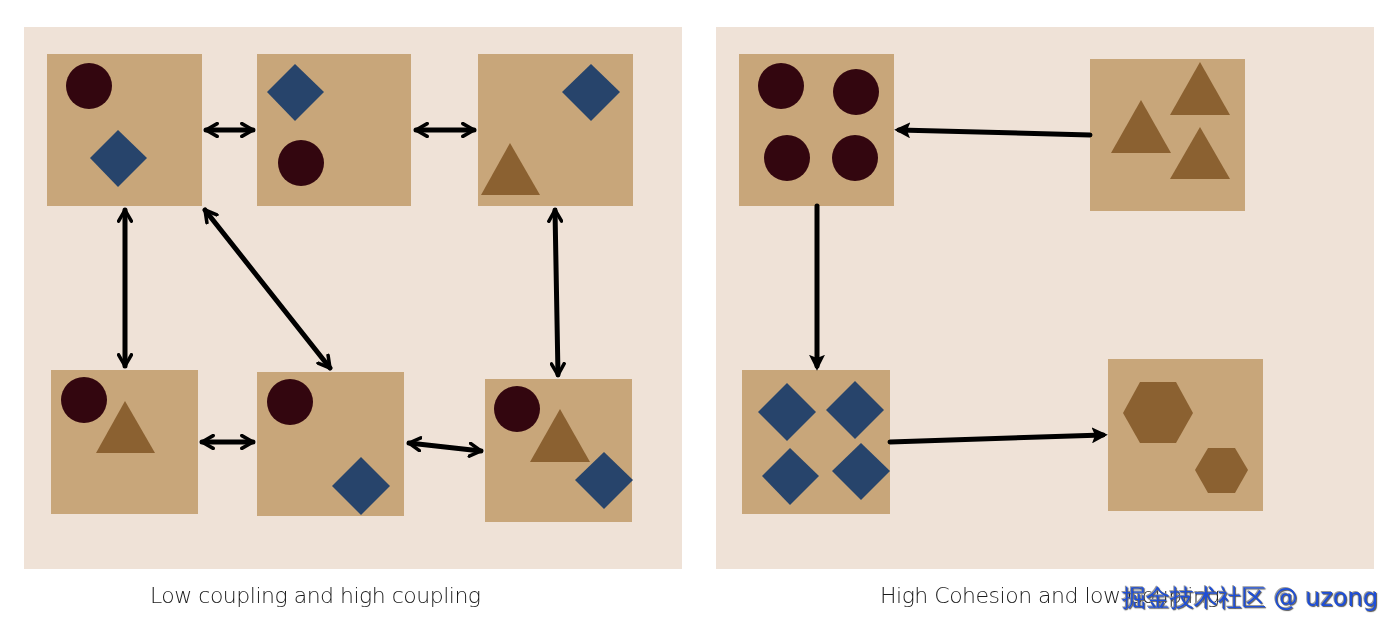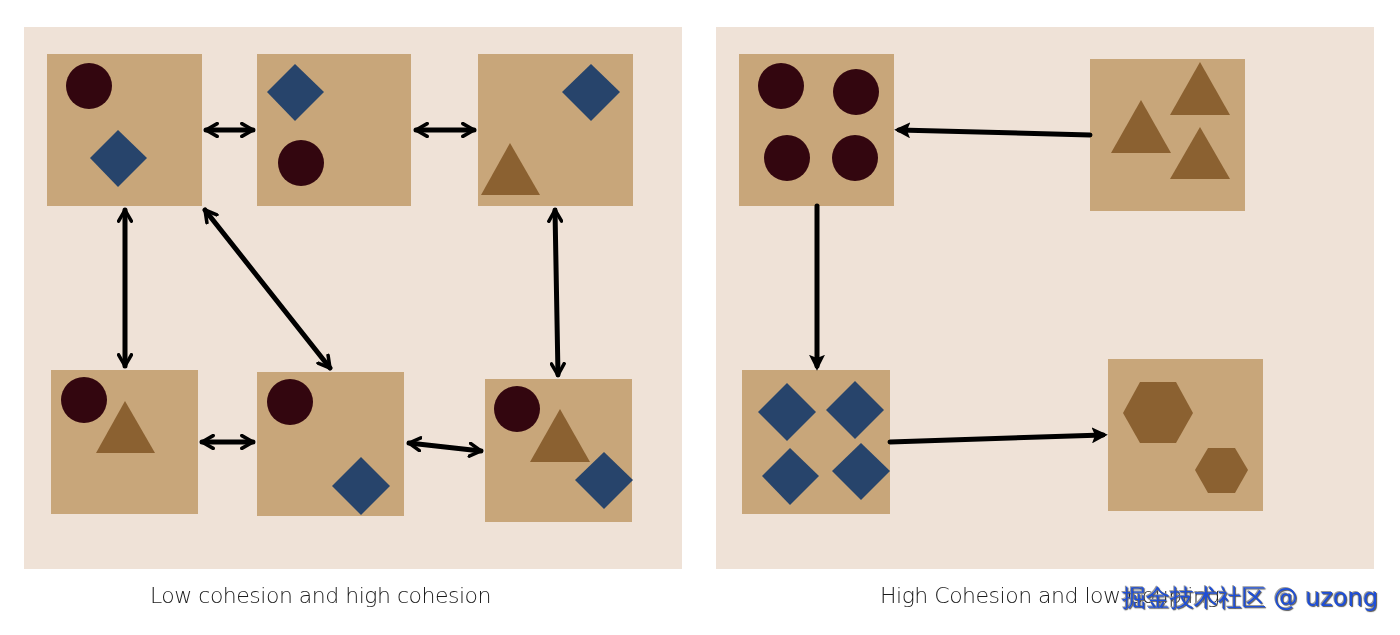--- a/index.html
+++ b/index.html
@@ -97,15 +97,15 @@
     <polygon points="1208,448 1235,448 1248,470 1235,493 1208,493 1195,470" fill="#8b6131"></polygon>
   </g>
 
   <g fill="none" stroke="#000" stroke-width="5" stroke-linecap="round">
     <line x1="1090" y1="135" x2="899" y2="130" marker-end="url(#ahs)"></line>
     <line x1="817" y1="206" x2="817" y2="366" marker-end="url(#ahs)"></line>
     <line x1="890" y1="442" x2="1103" y2="435" marker-end="url(#ahs)"></line>
   </g>
 </svg>
 
-<div class="caption" id="caption-left">Low cohesion and high cohesion</div>
+<div class="caption" id="caption-left">Low coupling and high coupling</div>
 <div class="caption" id="caption-right">High Cohesion and low Coupling</div>
 <div class="watermark">掘金技术社区 @ uzong</div>
 
 </body></html>

